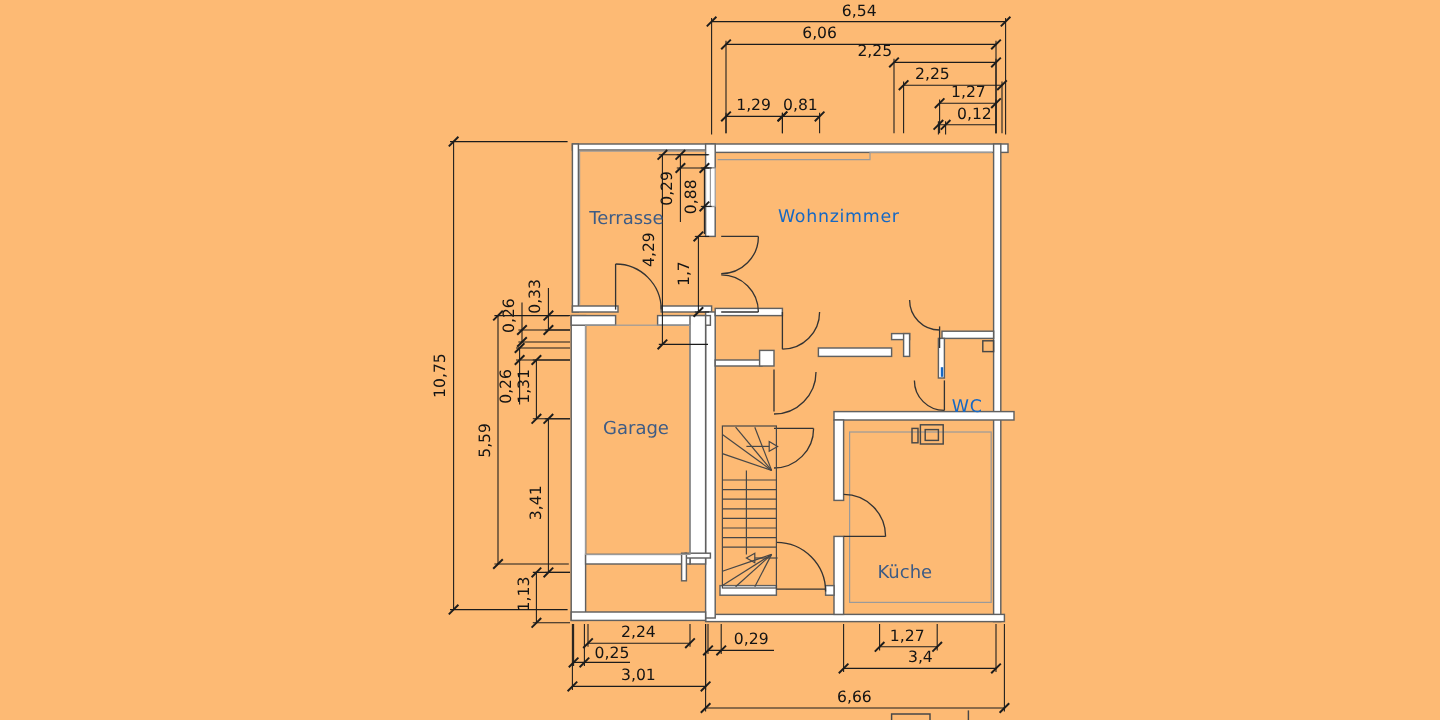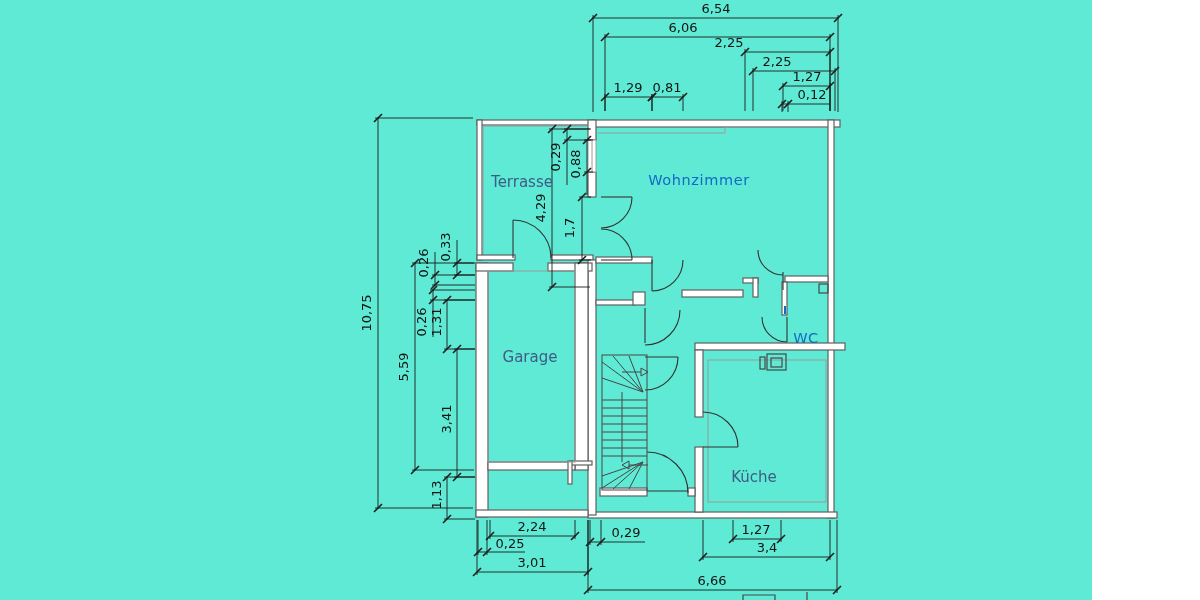--- a/index.html
+++ b/index.html
@@ -1,16 +1,16 @@
 <!DOCTYPE html>
 <html><head>
 <meta charset="utf-8">
 <style>
   html,body{margin:0;padding:0;background:#ffffff;}
-  .canvas{position:relative;width:1092px;height:600px;background:#5eead4;overflow:hidden;
+  .canvas{position:relative;width:1200px;height:600px;background:#fdba74;overflow:hidden;
           font-family:"DejaVu Sans", sans-serif;}
   svg{display:block;}
   .wall{fill:#ffffff;stroke:#606060;stroke-width:1.2;}
   .lining{fill:none;stroke:#9a9a9a;stroke-width:1;}
   .window{fill:#ffffff;stroke:#9a9a9a;stroke-width:1;}
   .door{fill:none;stroke:#333333;stroke-width:1.1;}
   .stair{fill:none;stroke:#474747;stroke-width:1;}
   .fixture{fill:none;stroke:#474747;stroke-width:1.2;}
   .dim-line{stroke:#1c1c1c;stroke-width:0.9;}
   .dim-tick{stroke:#1c1c1c;stroke-width:1.6;}

